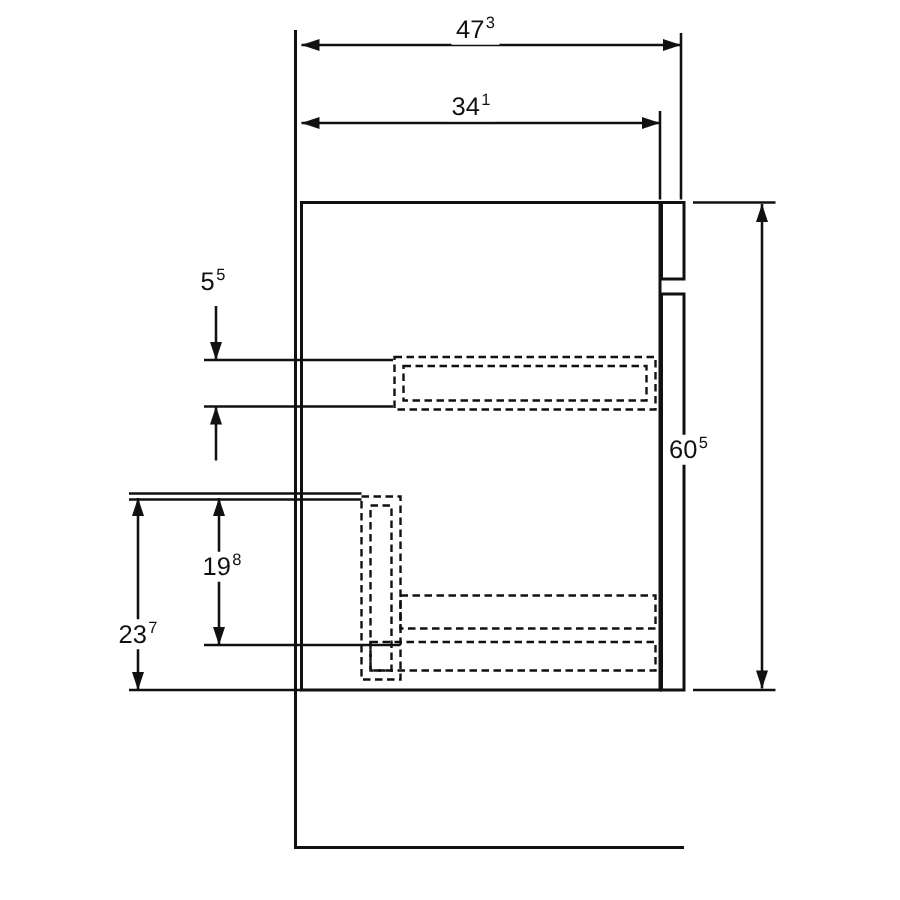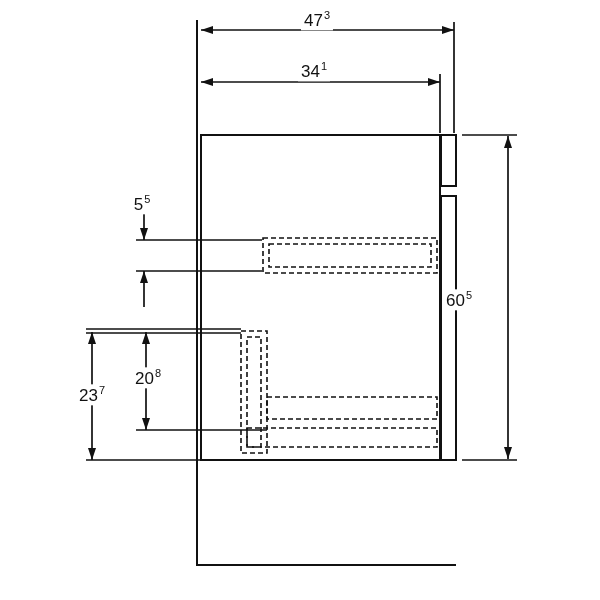--- a/index.html
+++ b/index.html
@@ -101,29 +101,29 @@
   </svg>
 
   <div class="dim-label" style="left:317px;top:20px">
     <span>47</span><sup>3</sup>
   </div>
 
   <div class="dim-label" style="left:314px;top:71px">
     <span>34</span><sup>1</sup>
   </div>
 
-  <div class="dim-label" style="left:142px;top:204px">
+  <div class="dim-label" style="left:142px;top:188px">
     <span>5</span><sup>5</sup>
   </div>
 
   <div class="dim-label" style="left:459px;top:300px">
     <span>60</span><sup>5</sup>
   </div>
 
   <div class="dim-label" style="left:148px;top:378px">
-    <span>20</span><sup>8</sup>
+    <span>19</span><sup>8</sup>
   </div>
 
-  <div class="dim-label" style="left:92px;top:395px">
+  <div class="dim-label" style="left:92px;top:423px">
     <span>23</span><sup>7</sup>
   </div>
 
 </div>
 
 </body></html>

